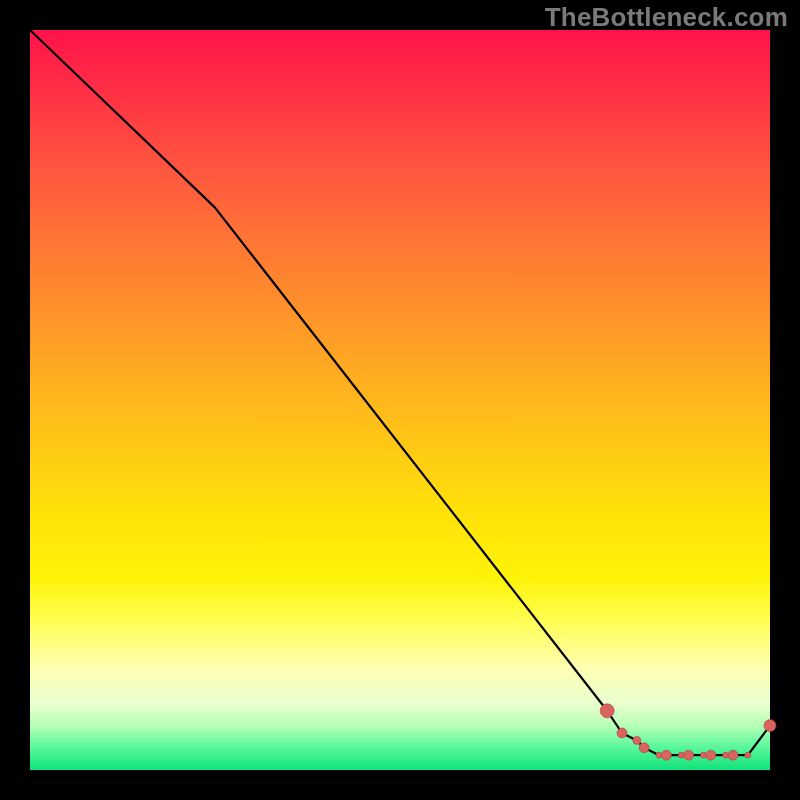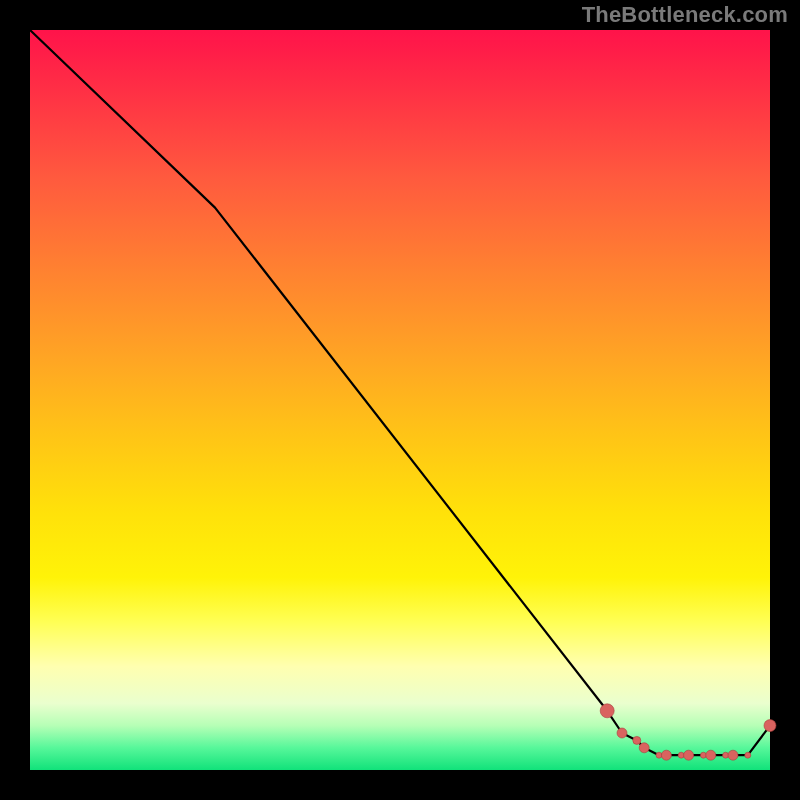--- a/index.html
+++ b/index.html
@@ -14,21 +14,21 @@
   .frame {
     position: relative;
     width: 800px;
     height: 800px;
     background: #000;
   }
   .watermark {
     position: absolute;
     top: 2px;
     right: 12px;
-    font-size: 22px;
+    font-size: 26px;
     font-weight: 600;
     color: #7a7a7a;
     letter-spacing: 0.2px;
     user-select: none;
   }
   .plot {
     position: absolute;
     left: 30px;
     top: 30px;
     width: 740px;

